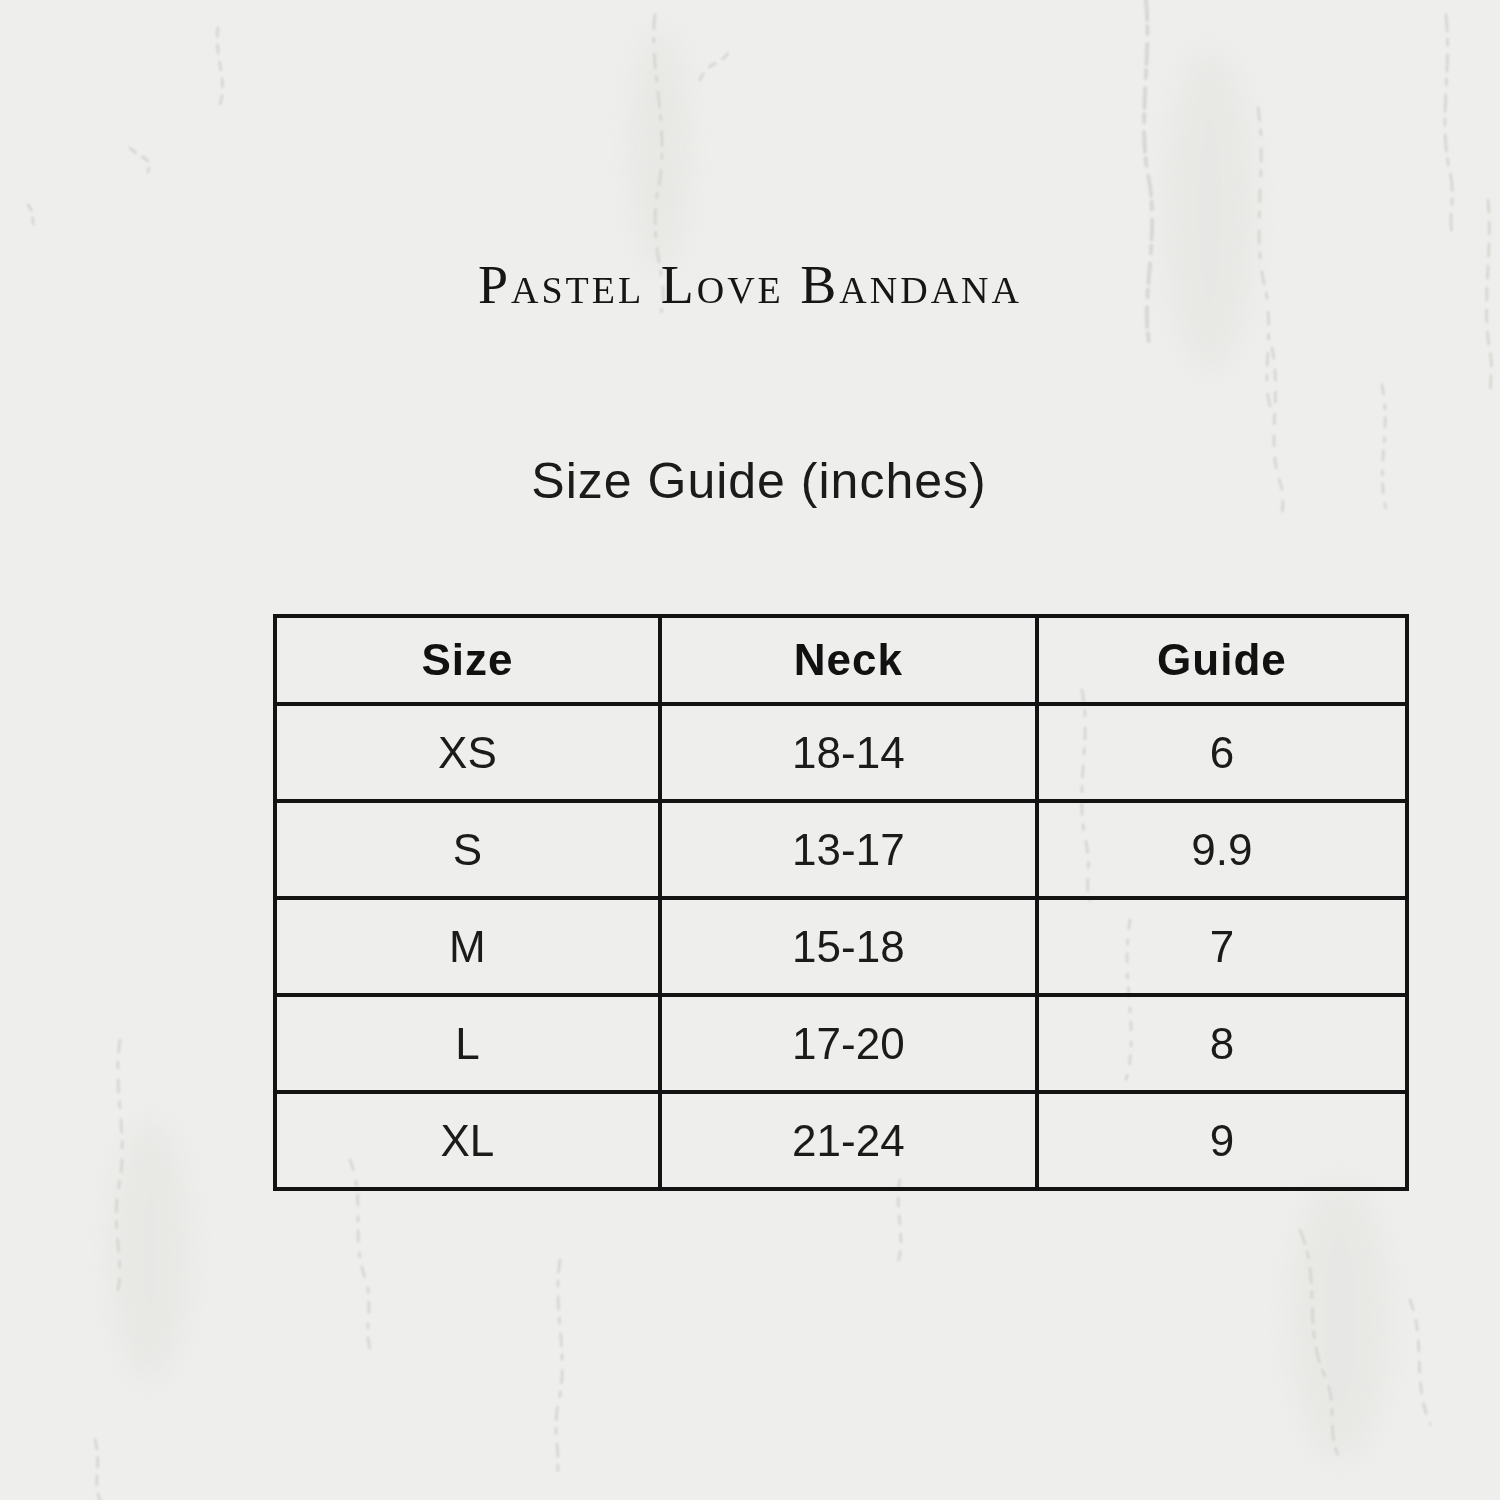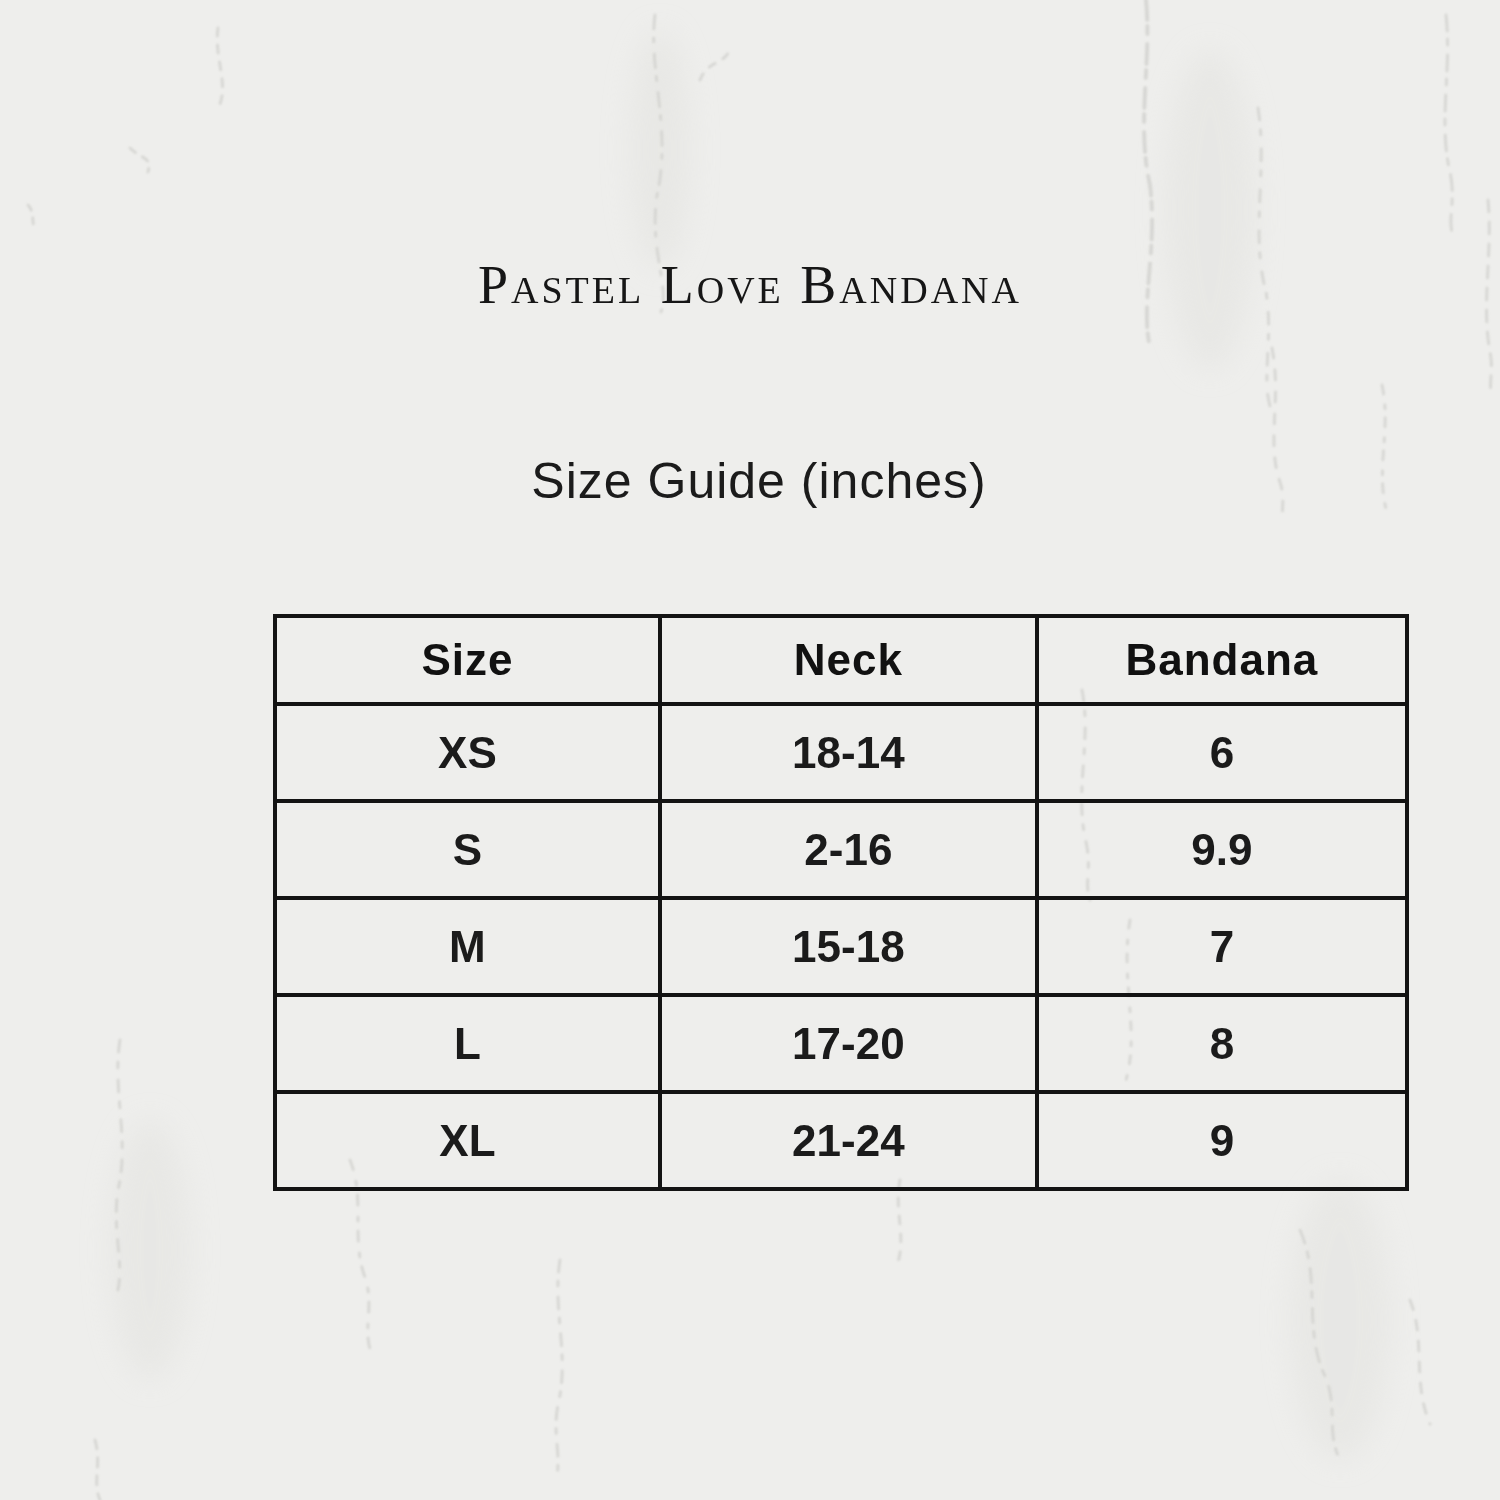--- a/index.html
+++ b/index.html
@@ -65,21 +65,21 @@
   .size-table th {
     height: 84px;
     font-size: 44px;
     font-weight: bold;
     letter-spacing: 1px;
     color: #111111;
   }
   .size-table td {
     height: 93px;
     font-size: 44px;
-    font-weight: 700;
+    font-weight: 400;
   }
 </style>
 </head>
 <body>
 
 <div>
 
   <svg class="texture" viewBox="0 0 1500 1500" xmlns="http://www.w3.org/2000/svg">
     <defs>
       <filter id="soft">
@@ -126,32 +126,32 @@
   <table class="size-table">
     <colgroup>
       <col style="width:34%">
       <col style="width:33.3%">
       <col style="width:32.7%">
     </colgroup>
     <thead>
       <tr>
         <th>Size</th>
         <th>Neck</th>
-        <th>Bandana</th>
+        <th>Guide</th>
       </tr>
     </thead>
     <tbody>
       <tr>
         <td>XS</td>
         <td>18-14</td>
         <td>6</td>
       </tr>
       <tr>
         <td>S</td>
-        <td>2-16</td>
+        <td>13-17</td>
         <td>9.9</td>
       </tr>
       <tr>
         <td>M</td>
         <td>15-18</td>
         <td>7</td>
       </tr>
       <tr>
         <td>L</td>
         <td>17-20</td>

